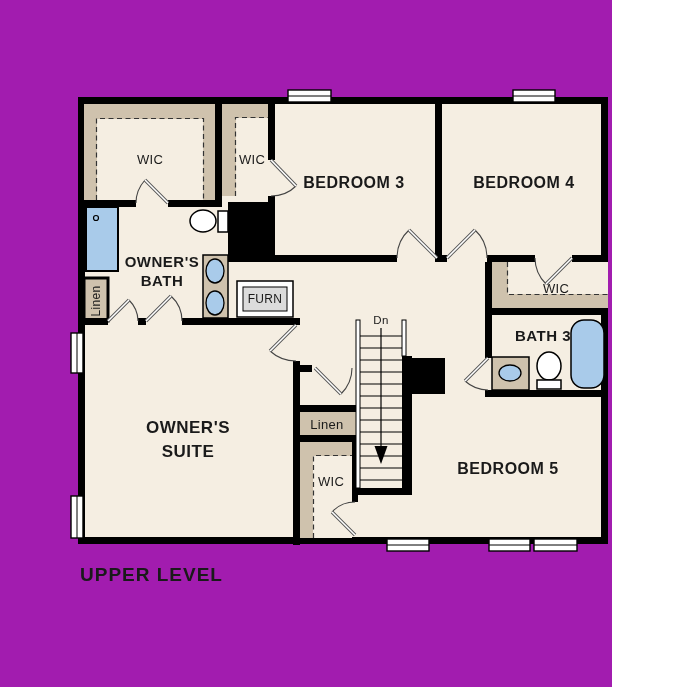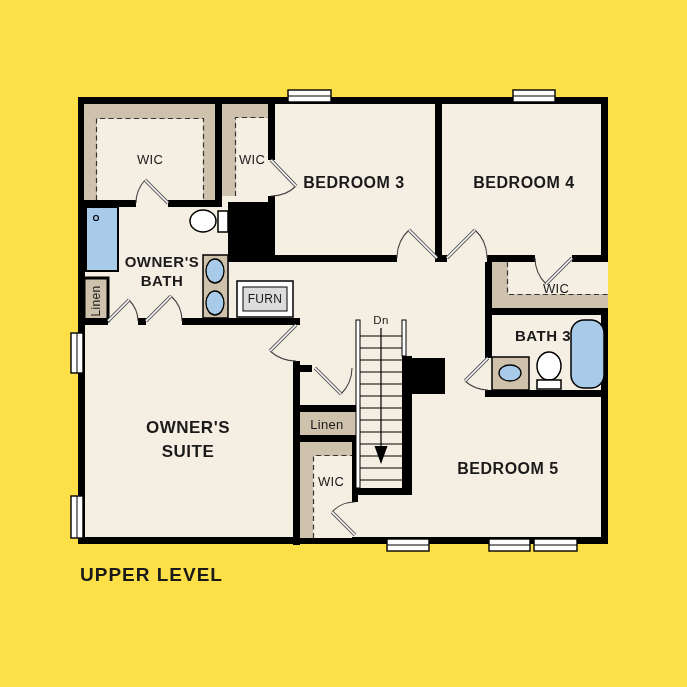--- a/index.html
+++ b/index.html
@@ -1,16 +1,16 @@
 <!DOCTYPE html>
 <html style="--floor: #f5eee2; --shelf: #cfc2ad; --fixture: #a9cbea; --wall: #000000;"><head>
 <meta charset="utf-8">
 <style>
   html,body{margin:0;padding:0;background:#ffffff;}
-  .stage{position:relative;width:687px;height:687px;background:#fde047;overflow:hidden;
+  .stage{position:relative;width:612px;height:687px;background:#a21caf;overflow:hidden;
          font-family:"Liberation Sans", sans-serif;}
   svg text{font-family:"Liberation Sans", sans-serif;fill:#1a1a1a;}
   .room-label{font-weight:bold;letter-spacing:.5px;}
   .small-label{font-weight:normal;letter-spacing:.3px;}
   .floor{fill:var(--floor);}
   .wall{fill:var(--wall);}
   .shelf{fill:var(--shelf);}
   .fix{fill:var(--fixture);stroke:#000;}
   .wht{fill:#ffffff;stroke:#000;}
   .dash{fill:none;stroke:#333;stroke-width:1.2;stroke-dasharray:5 3.5;}

